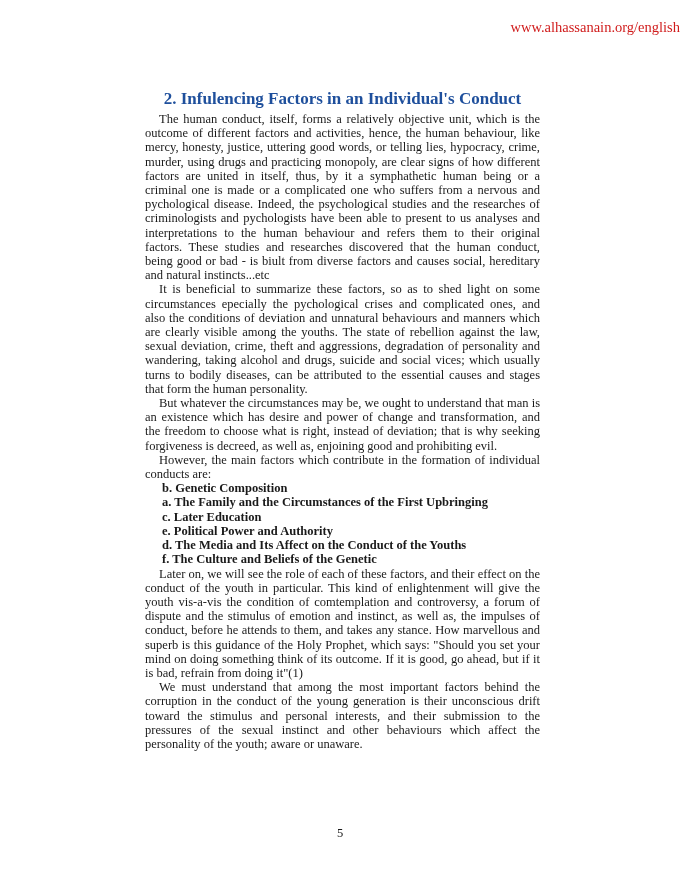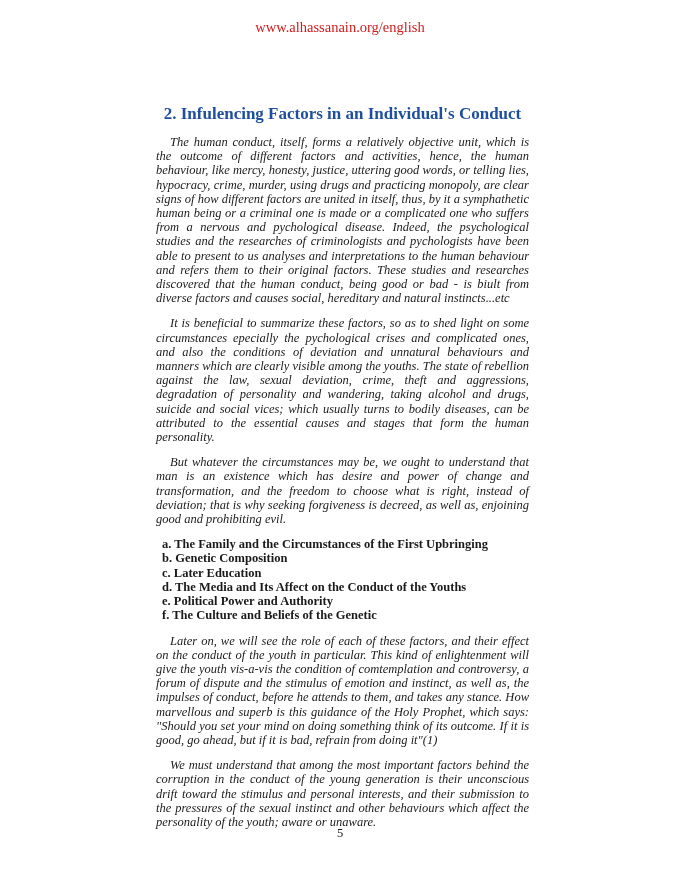--- a/index.html
+++ b/index.html
@@ -8,43 +8,42 @@
     width: 680px;
     height: 880px;
     background: #ffffff;
     font-family: "Liberation Serif", serif;
     color: #1a1a1a;
     overflow: hidden;
     box-sizing: border-box;
   }
   .header {
     padding-top: 19px;
-    text-align: center;
+    text-align: right;
     font-size: 14.5px;
     line-height: 17px;
     color: #d01c1c;
   }
   .doc-title {
-    margin: 68px 140px 3px 145px;
+    margin: 53px 140px 3px 145px;
     text-align: center;
     font-size: 17px;
     line-height: 20px;
     font-weight: bold;
     color: #1e4f9c;
   }
   .content {
     margin: 0 140px 0 145px; 
     font-size: 12.5px;
     line-height: 14.2px;
   }
   .para {
-    margin: 11px;
+    margin: 0;
     text-align: justify;
     text-indent: 14px;
-    font-style: italic;
   }
   .factor {
     margin: 0 0 0 17px;
     font-weight: bold;
     text-align: left;
   }
   .page-number {
     position: absolute;
     left: 0;
     top: 826px;
@@ -60,25 +59,26 @@
 <div class="page">
 
   <div class="header">www.alhassanain.org/english</div>
 
   <h1 class="doc-title">2. Infulencing Factors in an Individual's Conduct</h1>
 
   <div class="content">
     <p class="para">The human conduct, itself, forms a relatively objective unit, which is the outcome of different factors and activities, hence, the human behaviour, like mercy, honesty, justice, uttering good words, or telling lies, hypocracy, crime, murder, using drugs and practicing monopoly, are clear signs of how different factors are united in itself, thus, by it a symphathetic human being or a criminal one is made or a complicated one who suffers from a nervous and pychological disease. Indeed, the psychological studies and the researches of criminologists and pychologists have been able to present to us analyses and interpretations to the human behaviour and refers them to their original factors. These studies and researches discovered that the human conduct, being good or bad - is biult from diverse factors and causes social, hereditary and natural instincts...etc</p>
     <p class="para">It is beneficial to summarize these factors, so as to shed light on some circumstances epecially the pychological crises and complicated ones, and also the conditions of deviation and unnatural behaviours and manners which are clearly visible among the youths. The state of rebellion against the law, sexual deviation, crime, theft and aggressions, degradation of personality and wandering, taking alcohol and drugs, suicide and social vices; which usually turns to bodily diseases, can be attributed to the essential causes and stages that form the human personality.</p>
     <p class="para">But whatever the circumstances may be, we ought to understand that man is an existence which has desire and power of change and transformation, and the freedom to choose what is right, instead of deviation; that is why seeking forgiveness is decreed, as well as, enjoining good and prohibiting evil.</p>
+    <p class="para">However, the main factors which contribute in the formation of individual conducts are:</p>
+    <p class="factor">b. Genetic Composition</p>
     <p class="factor">a. The Family and the Circumstances of the First Upbringing</p>
-    <p class="factor">b. Genetic Composition</p>
     <p class="factor">c. Later Education</p>
+    <p class="factor">e. Political Power and Authority</p>
     <p class="factor">d. The Media and Its Affect on the Conduct of the Youths</p>
-    <p class="factor">e. Political Power and Authority</p>
     <p class="factor">f. The Culture and Beliefs of the Genetic</p>
     <p class="para">Later on, we will see the role of each of these factors, and their effect on the conduct of the youth in particular. This kind of enlightenment will give the youth vis-a-vis the condition of comtemplation and controversy, a forum of dispute and the stimulus of emotion and instinct, as well as, the impulses of conduct, before he attends to them, and takes any stance. How marvellous and superb is this guidance of the Holy Prophet, which says: "Should you set your mind on doing something think of its outcome. If it is good, go ahead, but if it is bad, refrain from doing it"(1)</p>
     <p class="para">We must understand that among the most important factors behind the corruption in the conduct of the young generation is their unconscious drift toward the stimulus and personal interests, and their submission to the pressures of the sexual instinct and other behaviours which affect the personality of the youth; aware or unaware.</p>
   </div>
 
   <div class="page-number">5</div>
 
 </div>
 
 </body></html>

